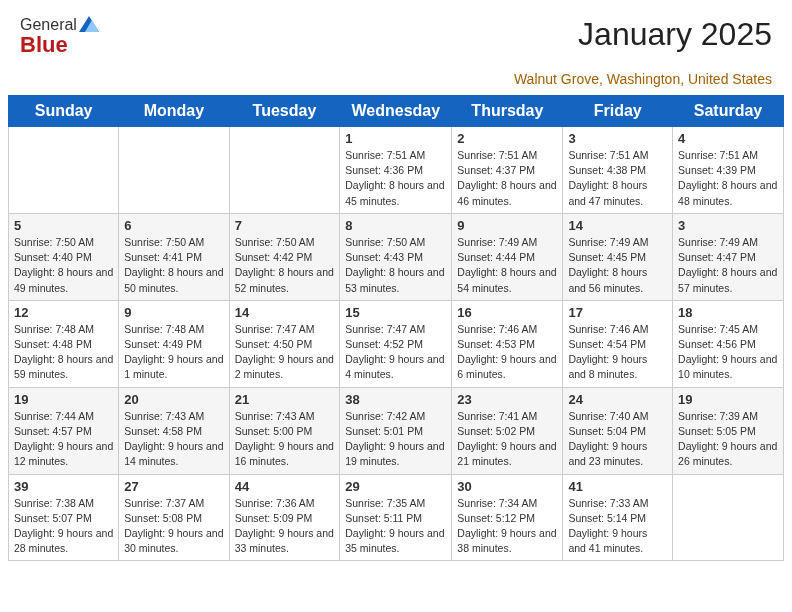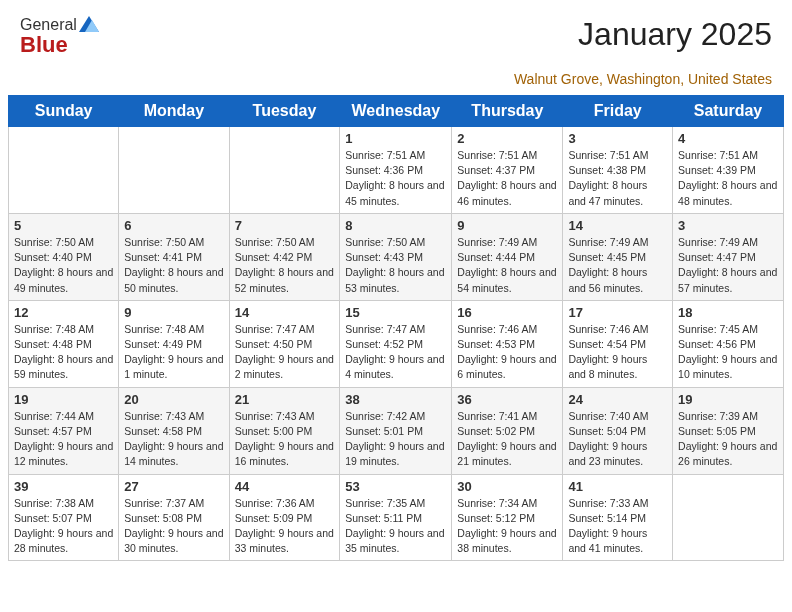--- a/index.html
+++ b/index.html
@@ -205,21 +205,21 @@
           </td>
           <td>
             <span class="day-num">21</span>
             <div class="day-info">Sunrise: 7:43 AM<br>Sunset: 5:00 PM<br>Daylight: 9 hours and 16 minutes.</div>
           </td>
           <td>
             <span class="day-num">38</span>
             <div class="day-info">Sunrise: 7:42 AM<br>Sunset: 5:01 PM<br>Daylight: 9 hours and 19 minutes.</div>
           </td>
           <td>
-            <span class="day-num">36</span>
+            <span class="day-num">23</span>
             <div class="day-info">Sunrise: 7:41 AM<br>Sunset: 5:02 PM<br>Daylight: 9 hours and 21 minutes.</div>
           </td>
           <td>
             <span class="day-num">24</span>
             <div class="day-info">Sunrise: 7:40 AM<br>Sunset: 5:04 PM<br>Daylight: 9 hours and 23 minutes.</div>
           </td>
           <td>
             <span class="day-num">19</span>
             <div class="day-info">Sunrise: 7:39 AM<br>Sunset: 5:05 PM<br>Daylight: 9 hours and 26 minutes.</div>
           </td>
@@ -231,21 +231,21 @@
           </td>
           <td>
             <span class="day-num">27</span>
             <div class="day-info">Sunrise: 7:37 AM<br>Sunset: 5:08 PM<br>Daylight: 9 hours and 30 minutes.</div>
           </td>
           <td>
             <span class="day-num">44</span>
             <div class="day-info">Sunrise: 7:36 AM<br>Sunset: 5:09 PM<br>Daylight: 9 hours and 33 minutes.</div>
           </td>
           <td>
-            <span class="day-num">53</span>
+            <span class="day-num">29</span>
             <div class="day-info">Sunrise: 7:35 AM<br>Sunset: 5:11 PM<br>Daylight: 9 hours and 35 minutes.</div>
           </td>
           <td>
             <span class="day-num">30</span>
             <div class="day-info">Sunrise: 7:34 AM<br>Sunset: 5:12 PM<br>Daylight: 9 hours and 38 minutes.</div>
           </td>
           <td>
             <span class="day-num">41</span>
             <div class="day-info">Sunrise: 7:33 AM<br>Sunset: 5:14 PM<br>Daylight: 9 hours and 41 minutes.</div>
           </td>

